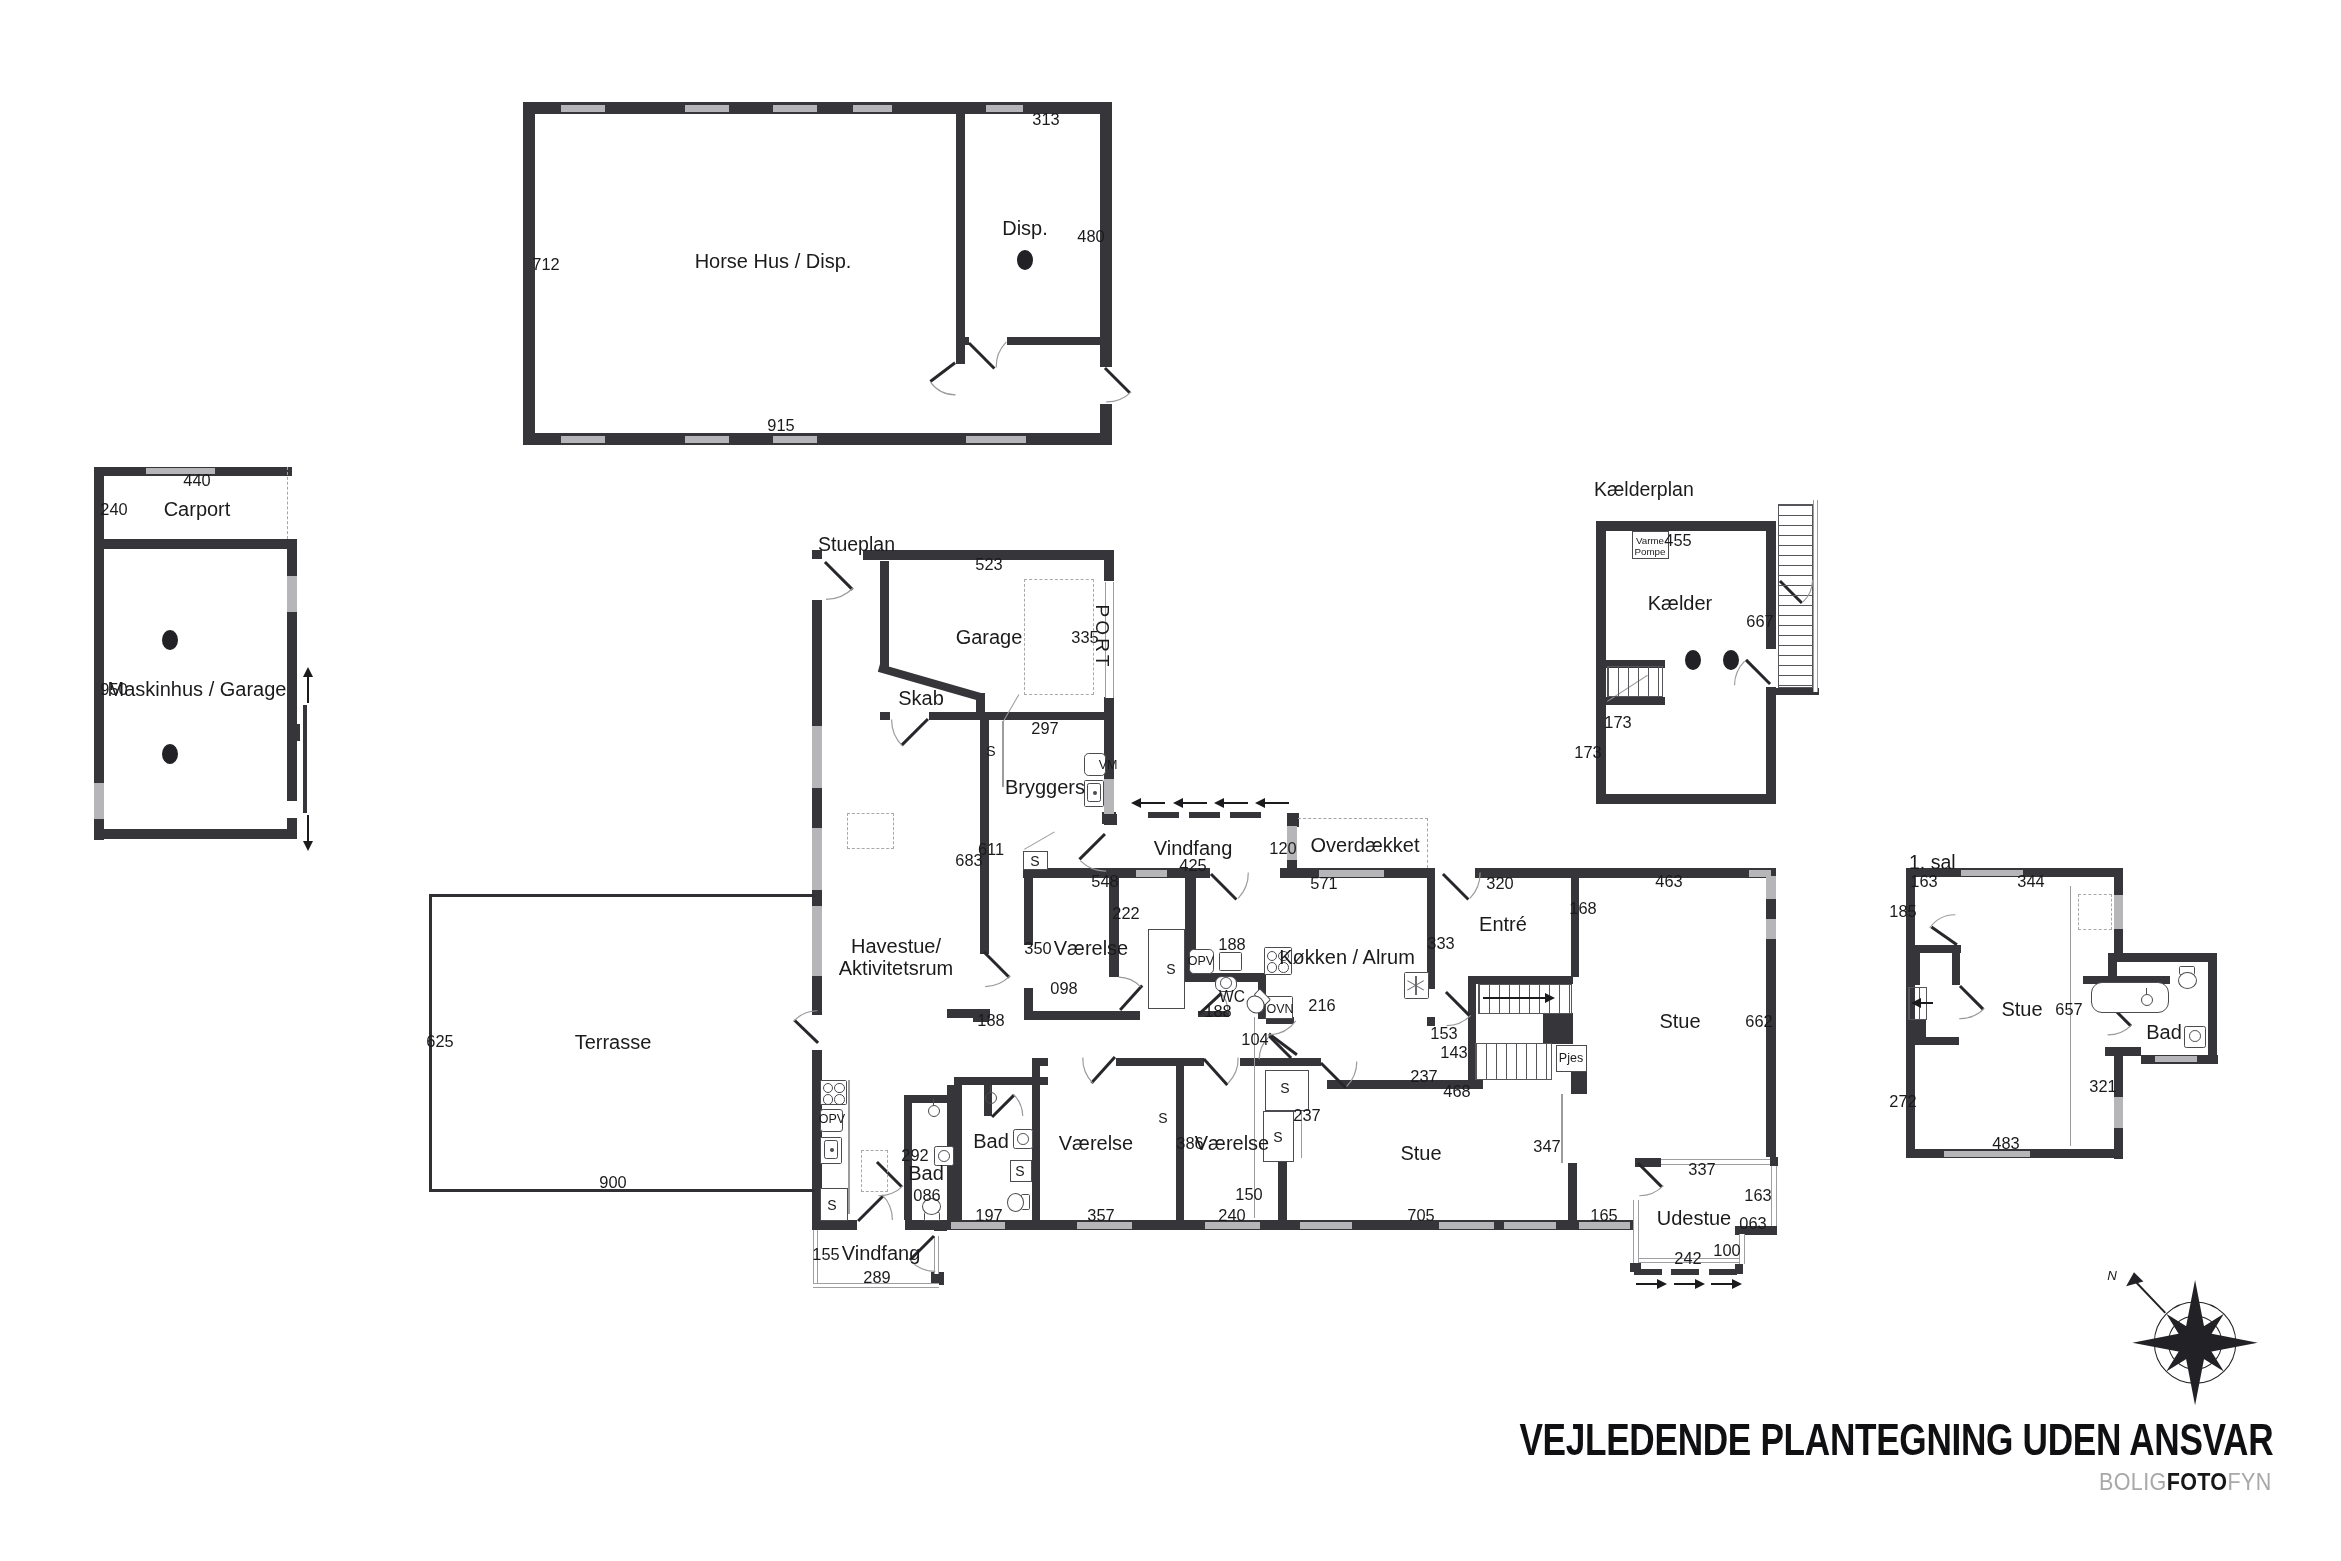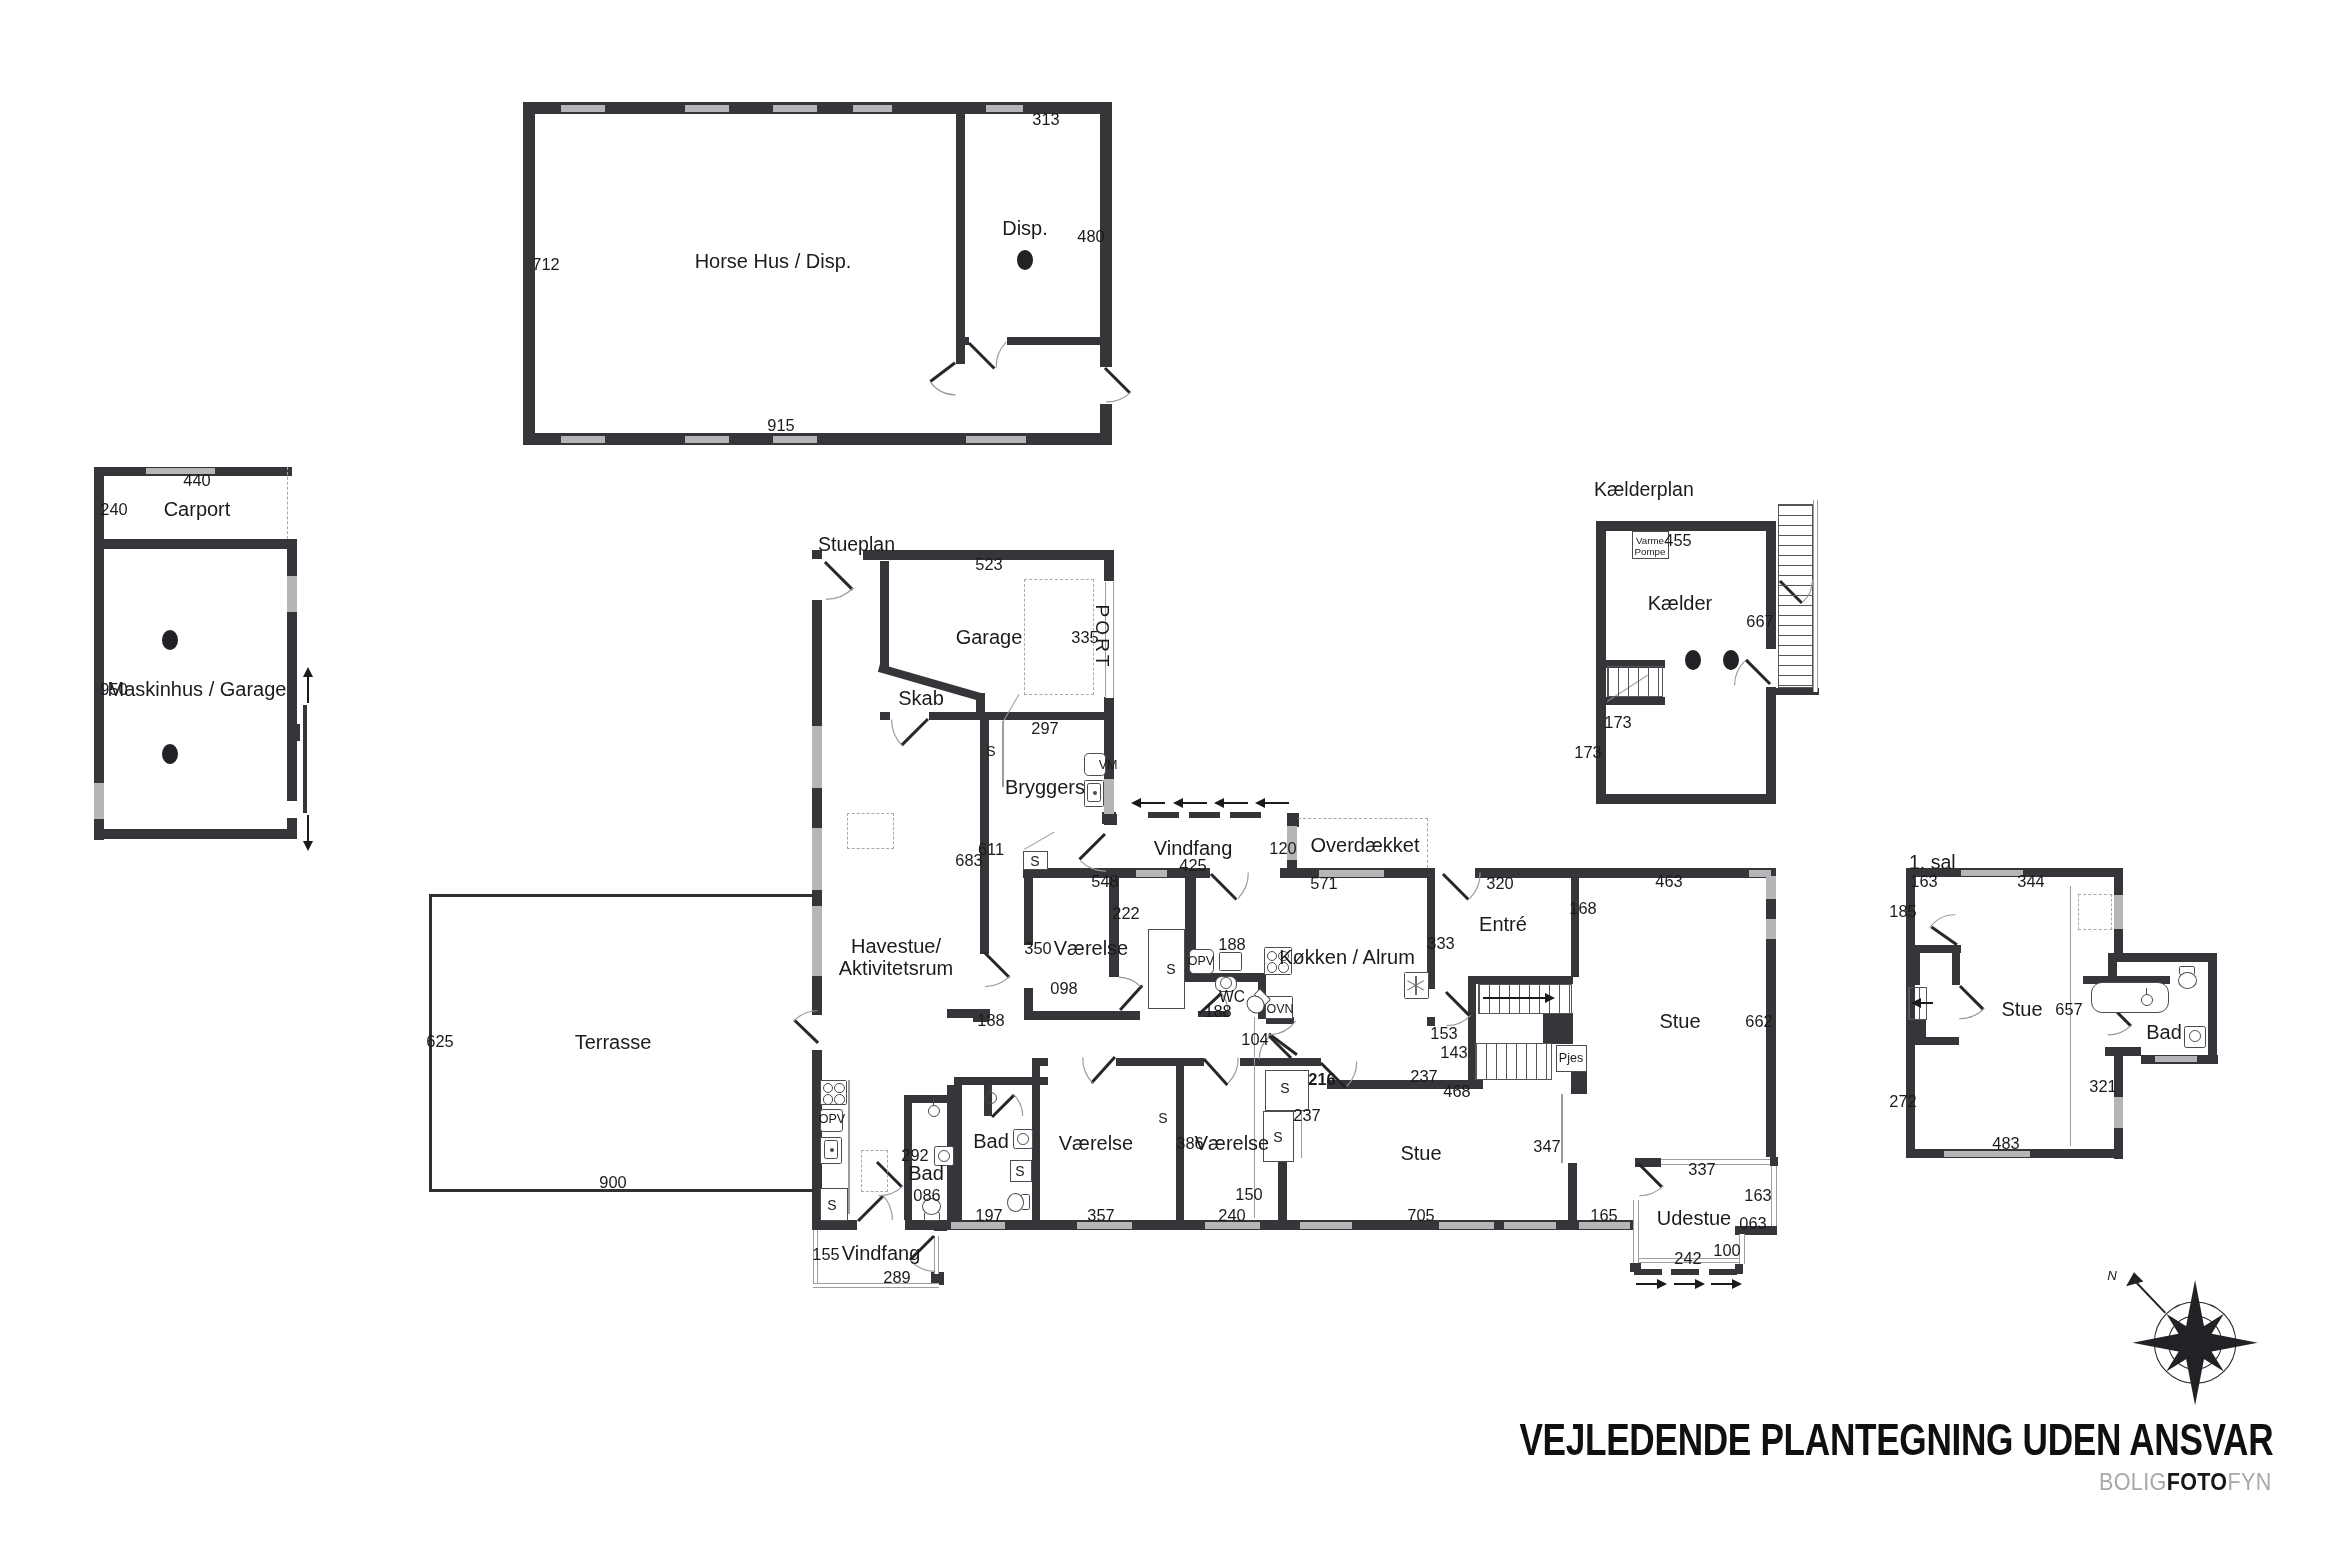--- a/index.html
+++ b/index.html
@@ -482,21 +482,21 @@
       <span class="lbl room" style="left: 896px; top: 946px;">Havestue/</span>
       <span class="lbl room" style="left: 896px; top: 968px;">Aktivitetsrum</span>
       <span class="lbl room" style="left: 1503px; top: 924px;">Entré</span>
       <span class="lbl dim" style="left: 1500px; top: 883px;">320</span>
       <span class="lbl dim" style="left: 1583px; top: 908px;">168</span>
       <span class="lbl dim" style="left: 1669px; top: 881px;">463</span>
       <span class="lbl dim" style="left: 1444px; top: 1033px;">153</span>
       <span class="lbl dim" style="left: 1454px; top: 1052px;">143</span>
       <span class="lbl dim" style="left: 1424px; top: 1076px;">237</span>
       <span class="lbl dim" style="left: 1457px; top: 1091px;">468</span>
-      <span class="lbl dim" style="left: 1322px; top: 1079px; font-weight: bold;">216</span>
+      <span class="lbl dim" style="left: 1322px; top: 1005px;">216</span>
       <span class="lbl tiny" style="left: 1571px; top: 1058px;">Pjes</span>
       <span class="lbl dim" style="left: 1547px; top: 1146px;">347</span>
       <span class="lbl room" style="left: 1680px; top: 1021px;">Stue</span>
       <span class="lbl dim" style="left: 1759px; top: 1021px;">662</span>
       <span class="lbl room" style="left: 1421px; top: 1153px;">Stue</span>
       <span class="lbl dim" style="left: 915px; top: 1155px;">292</span>
       <span class="lbl room" style="left: 926px; top: 1173px;">Bad</span>
       <span class="lbl dim" style="left: 927px; top: 1195px;">086</span>
       <span class="lbl room" style="left: 991px; top: 1141px;">Bad</span>
       <span class="lbl s" style="left: 1020px; top: 1171px;">S</span>
@@ -514,21 +514,21 @@
       <span class="lbl dim" style="left: 1421px; top: 1215px;">705</span>
       <span class="lbl dim" style="left: 1604px; top: 1215px;">165</span>
       <span class="lbl room" style="left: 1694px; top: 1218px;">Udestue</span>
       <span class="lbl dim" style="left: 1702px; top: 1169px;">337</span>
       <span class="lbl dim" style="left: 1758px; top: 1195px;">163</span>
       <span class="lbl dim" style="left: 1753px; top: 1223px;">063</span>
       <span class="lbl dim" style="left: 1727px; top: 1250px;">100</span>
       <span class="lbl dim" style="left: 1688px; top: 1258px;">242</span>
       <span class="lbl dim" style="left: 826px; top: 1254px;">155</span>
       <span class="lbl room" style="left: 881px; top: 1253px;">Vindfang</span>
-      <span class="lbl dim" style="left: 897px; top: 1277px;">289</span>
+      <span class="lbl dim" style="left: 877px; top: 1277px;">289</span>
       <span class="lbl tiny" style="left: 832px; top: 1119px;">OPV</span>
       <span class="lbl s" style="left: 832px; top: 1205px;">S</span>
       <span class="lbl dim" style="left: 440px; top: 1041px;">625</span>
       <span class="lbl room" style="left: 613px; top: 1042px;">Terrasse</span>
       <span class="lbl dim" style="left: 613px; top: 1182px;">900</span>
       <span class="lbl plan" style="left: 1594px; top: 489px;">Kælderplan</span>
       <span class="lbl micro" style="left: 1650px; top: 540px;">Varme</span>
       <span class="lbl micro" style="left: 1650px; top: 551px;">Pompe</span>
       <span class="lbl dim" style="left: 1678px; top: 540px;">455</span>
       <span class="lbl room" style="left: 1680px; top: 603px;">Kælder</span>

